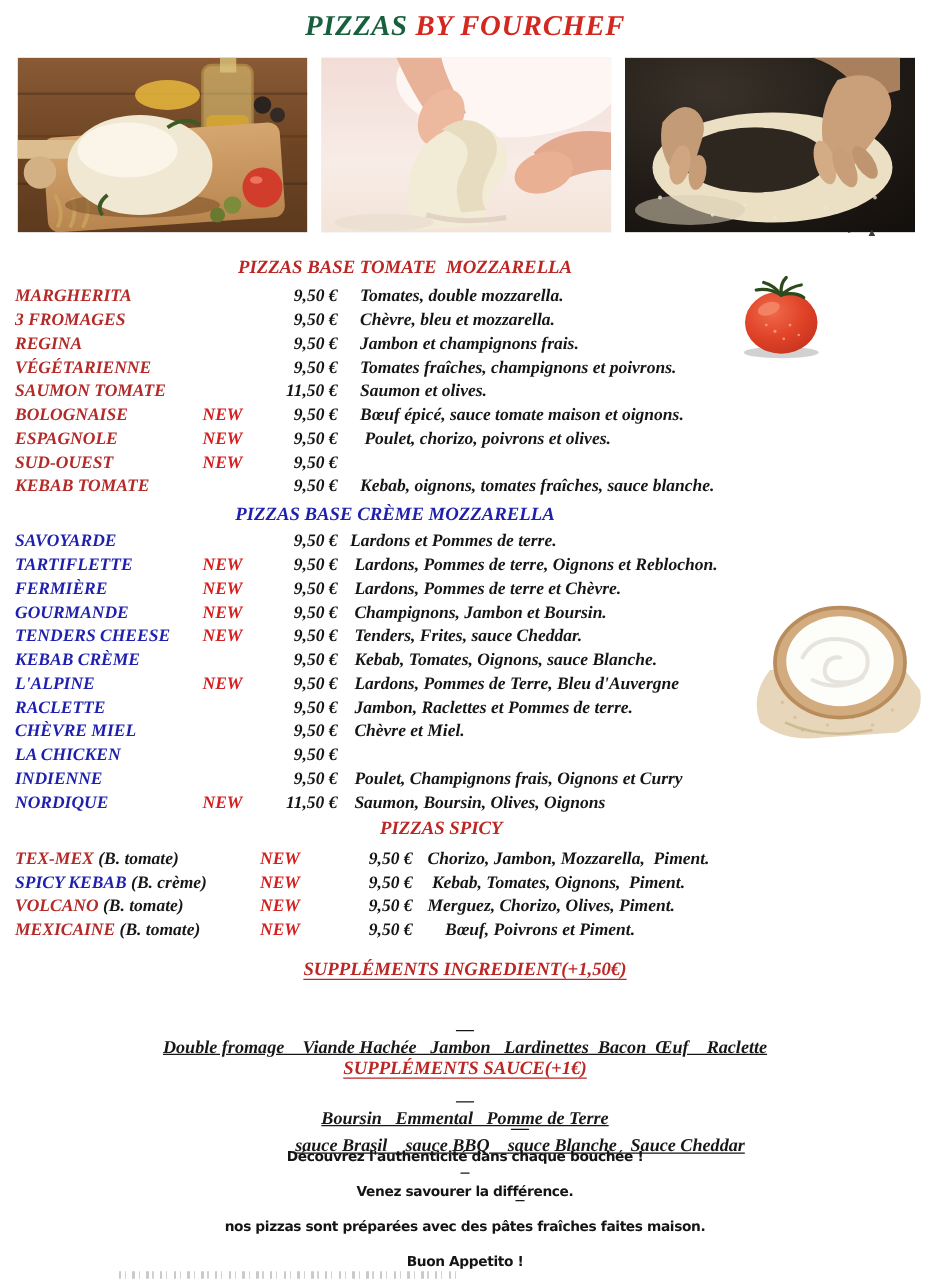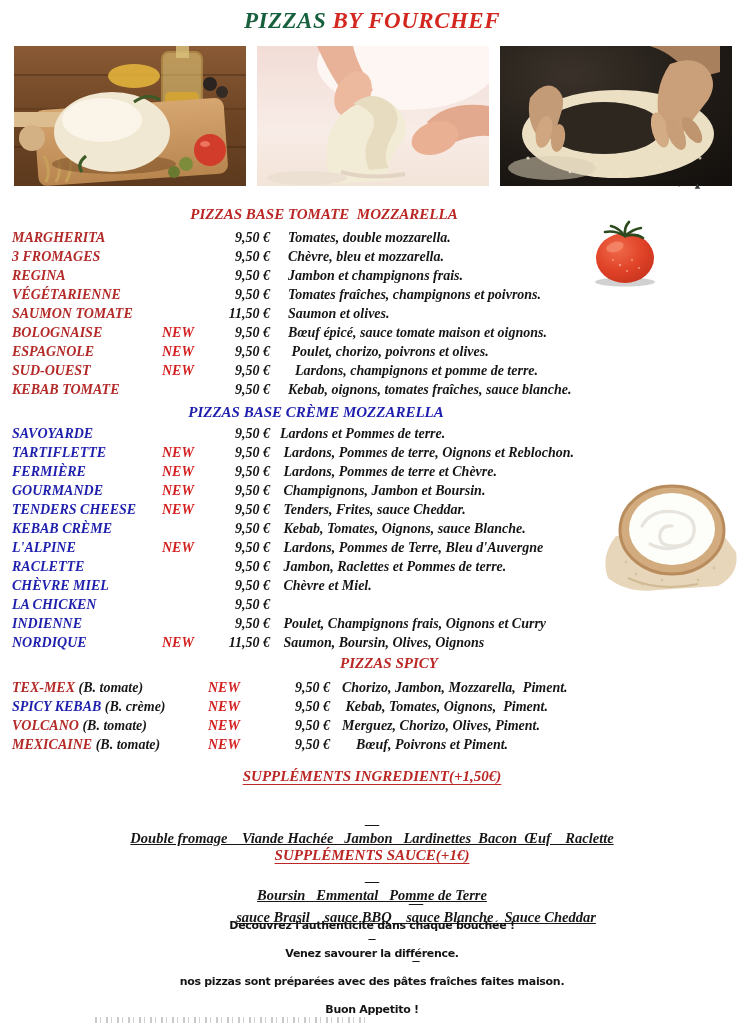--- a/index.html
+++ b/index.html
@@ -201,21 +201,20 @@
       <div class="menu-row row-std">
         <span class="cell name-cell"><span class="nm red">ESPAGNOLE</span></span>
         <span class="cell new">NEW</span>
         <span class="cell price">9,50 €</span>
         <span class="cell desc"> Poulet, chorizo, poivrons et olives.</span>
       </div>
       <div class="menu-row row-std">
         <span class="cell name-cell"><span class="nm red">SUD-OUEST</span></span>
         <span class="cell new">NEW</span>
         <span class="cell price">9,50 €</span>
-        <span class="cell desc">  Lardons, champignons et pomme de terre.</span>
       </div>
       <div class="menu-row row-std">
         <span class="cell name-cell"><span class="nm red">KEBAB TOMATE</span></span>
         <span class="cell new"></span>
         <span class="cell price">9,50 €</span>
         <span class="cell desc">Kebab, oignons, tomates fraîches, sauce blanche.</span>
       </div>
     </div>
 
   <div class="sec-head head-blue" style="top:404px;left:0;width:632px;">PIZZAS BASE CRÈME MOZZARELLA</div>
@@ -286,21 +285,21 @@
         <span class="cell desc"> Poulet, Champignons frais, Oignons et Curry</span>
       </div>
       <div class="menu-row row-std">
         <span class="cell name-cell"><span class="nm blue">NORDIQUE</span></span>
         <span class="cell new">NEW</span>
         <span class="cell price">11,50 €</span>
         <span class="cell desc"> Saumon, Boursin, Olives, Oignons</span>
       </div>
     </div>
 
-  <div class="sec-head head-red" style="top:655px;left:0;width:706px;padding-left:36px;">PIZZAS SPICY</div>
+  <div class="sec-head head-red" style="top:655px;left:0;width:706px;">PIZZAS SPICY</div>
   <div class="rows" style="top:678px;">
       <div class="menu-row row-spicy">
         <span class="cell name-cell"><span class="nm red">TEX-MEX</span><span class="qual"> (B. tomate)</span></span>
         <span class="cell new">NEW</span>
         <span class="cell price">9,50 €</span>
         <span class="cell desc">Chorizo, Jambon, Mozzarella,  Piment.</span>
       </div>
       <div class="menu-row row-spicy">
         <span class="cell name-cell"><span class="nm blue">SPICY KEBAB</span><span class="qual"> (B. crème)</span></span>
         <span class="cell new">NEW</span>

